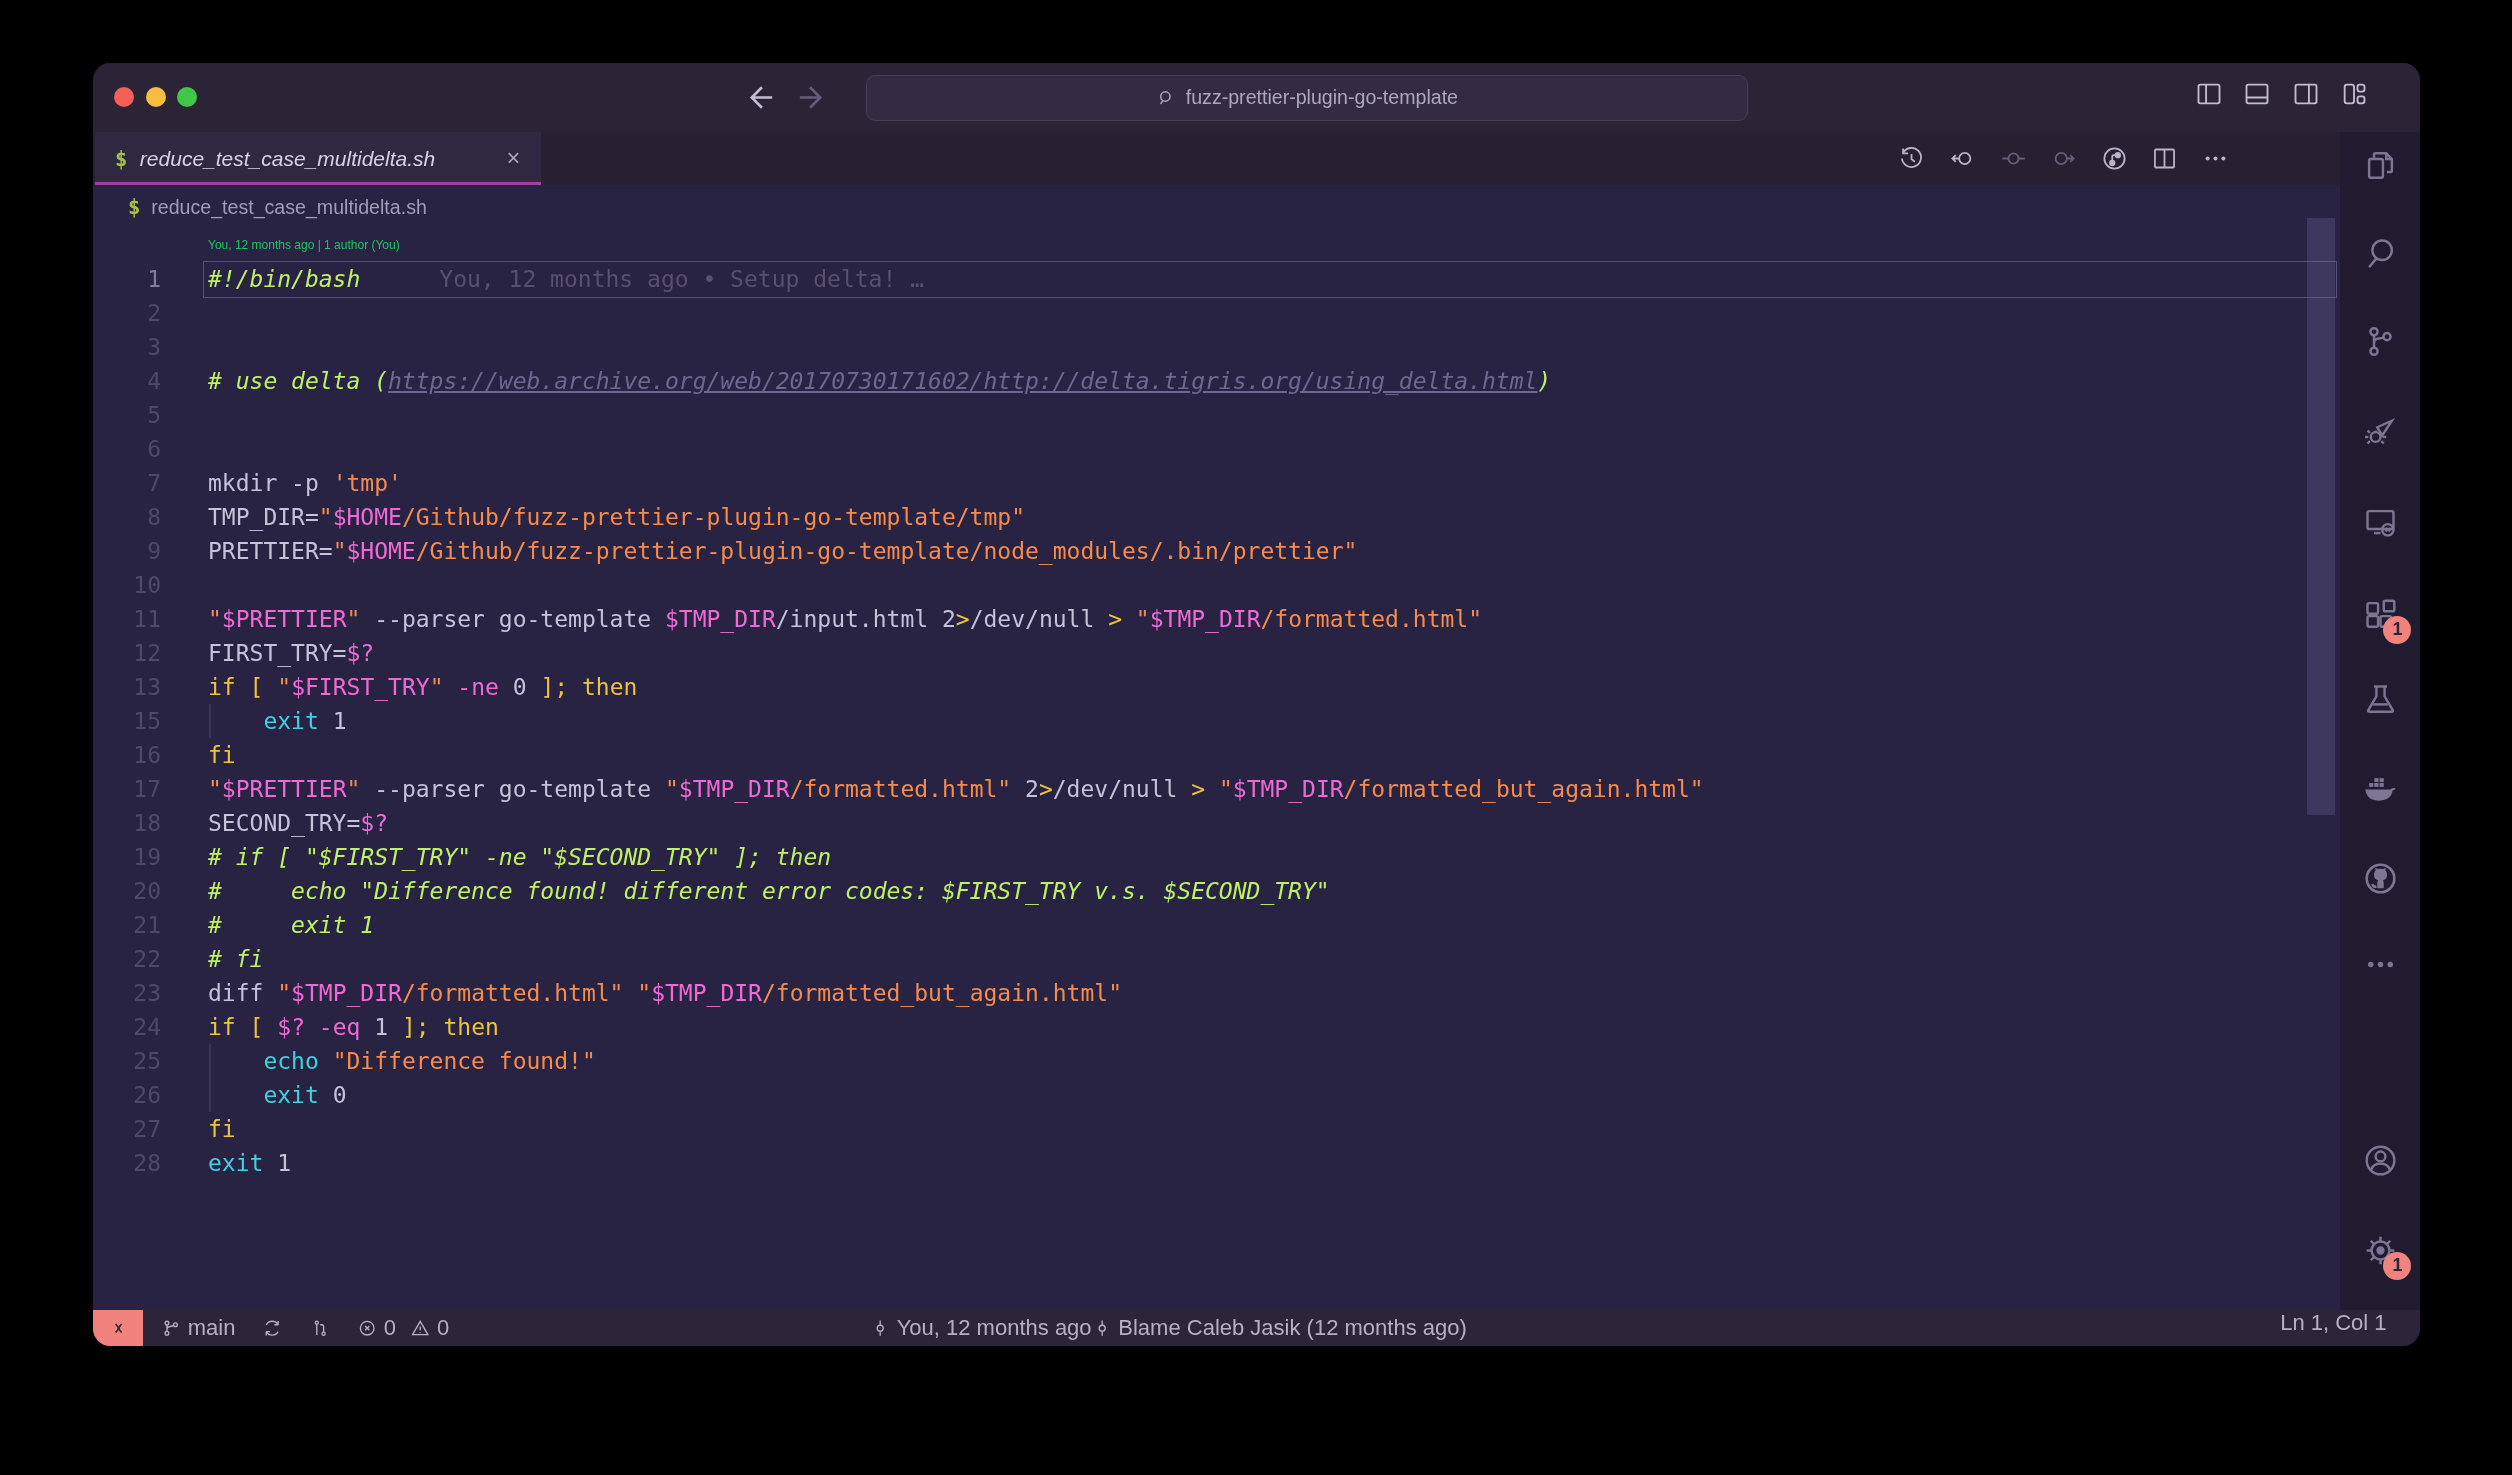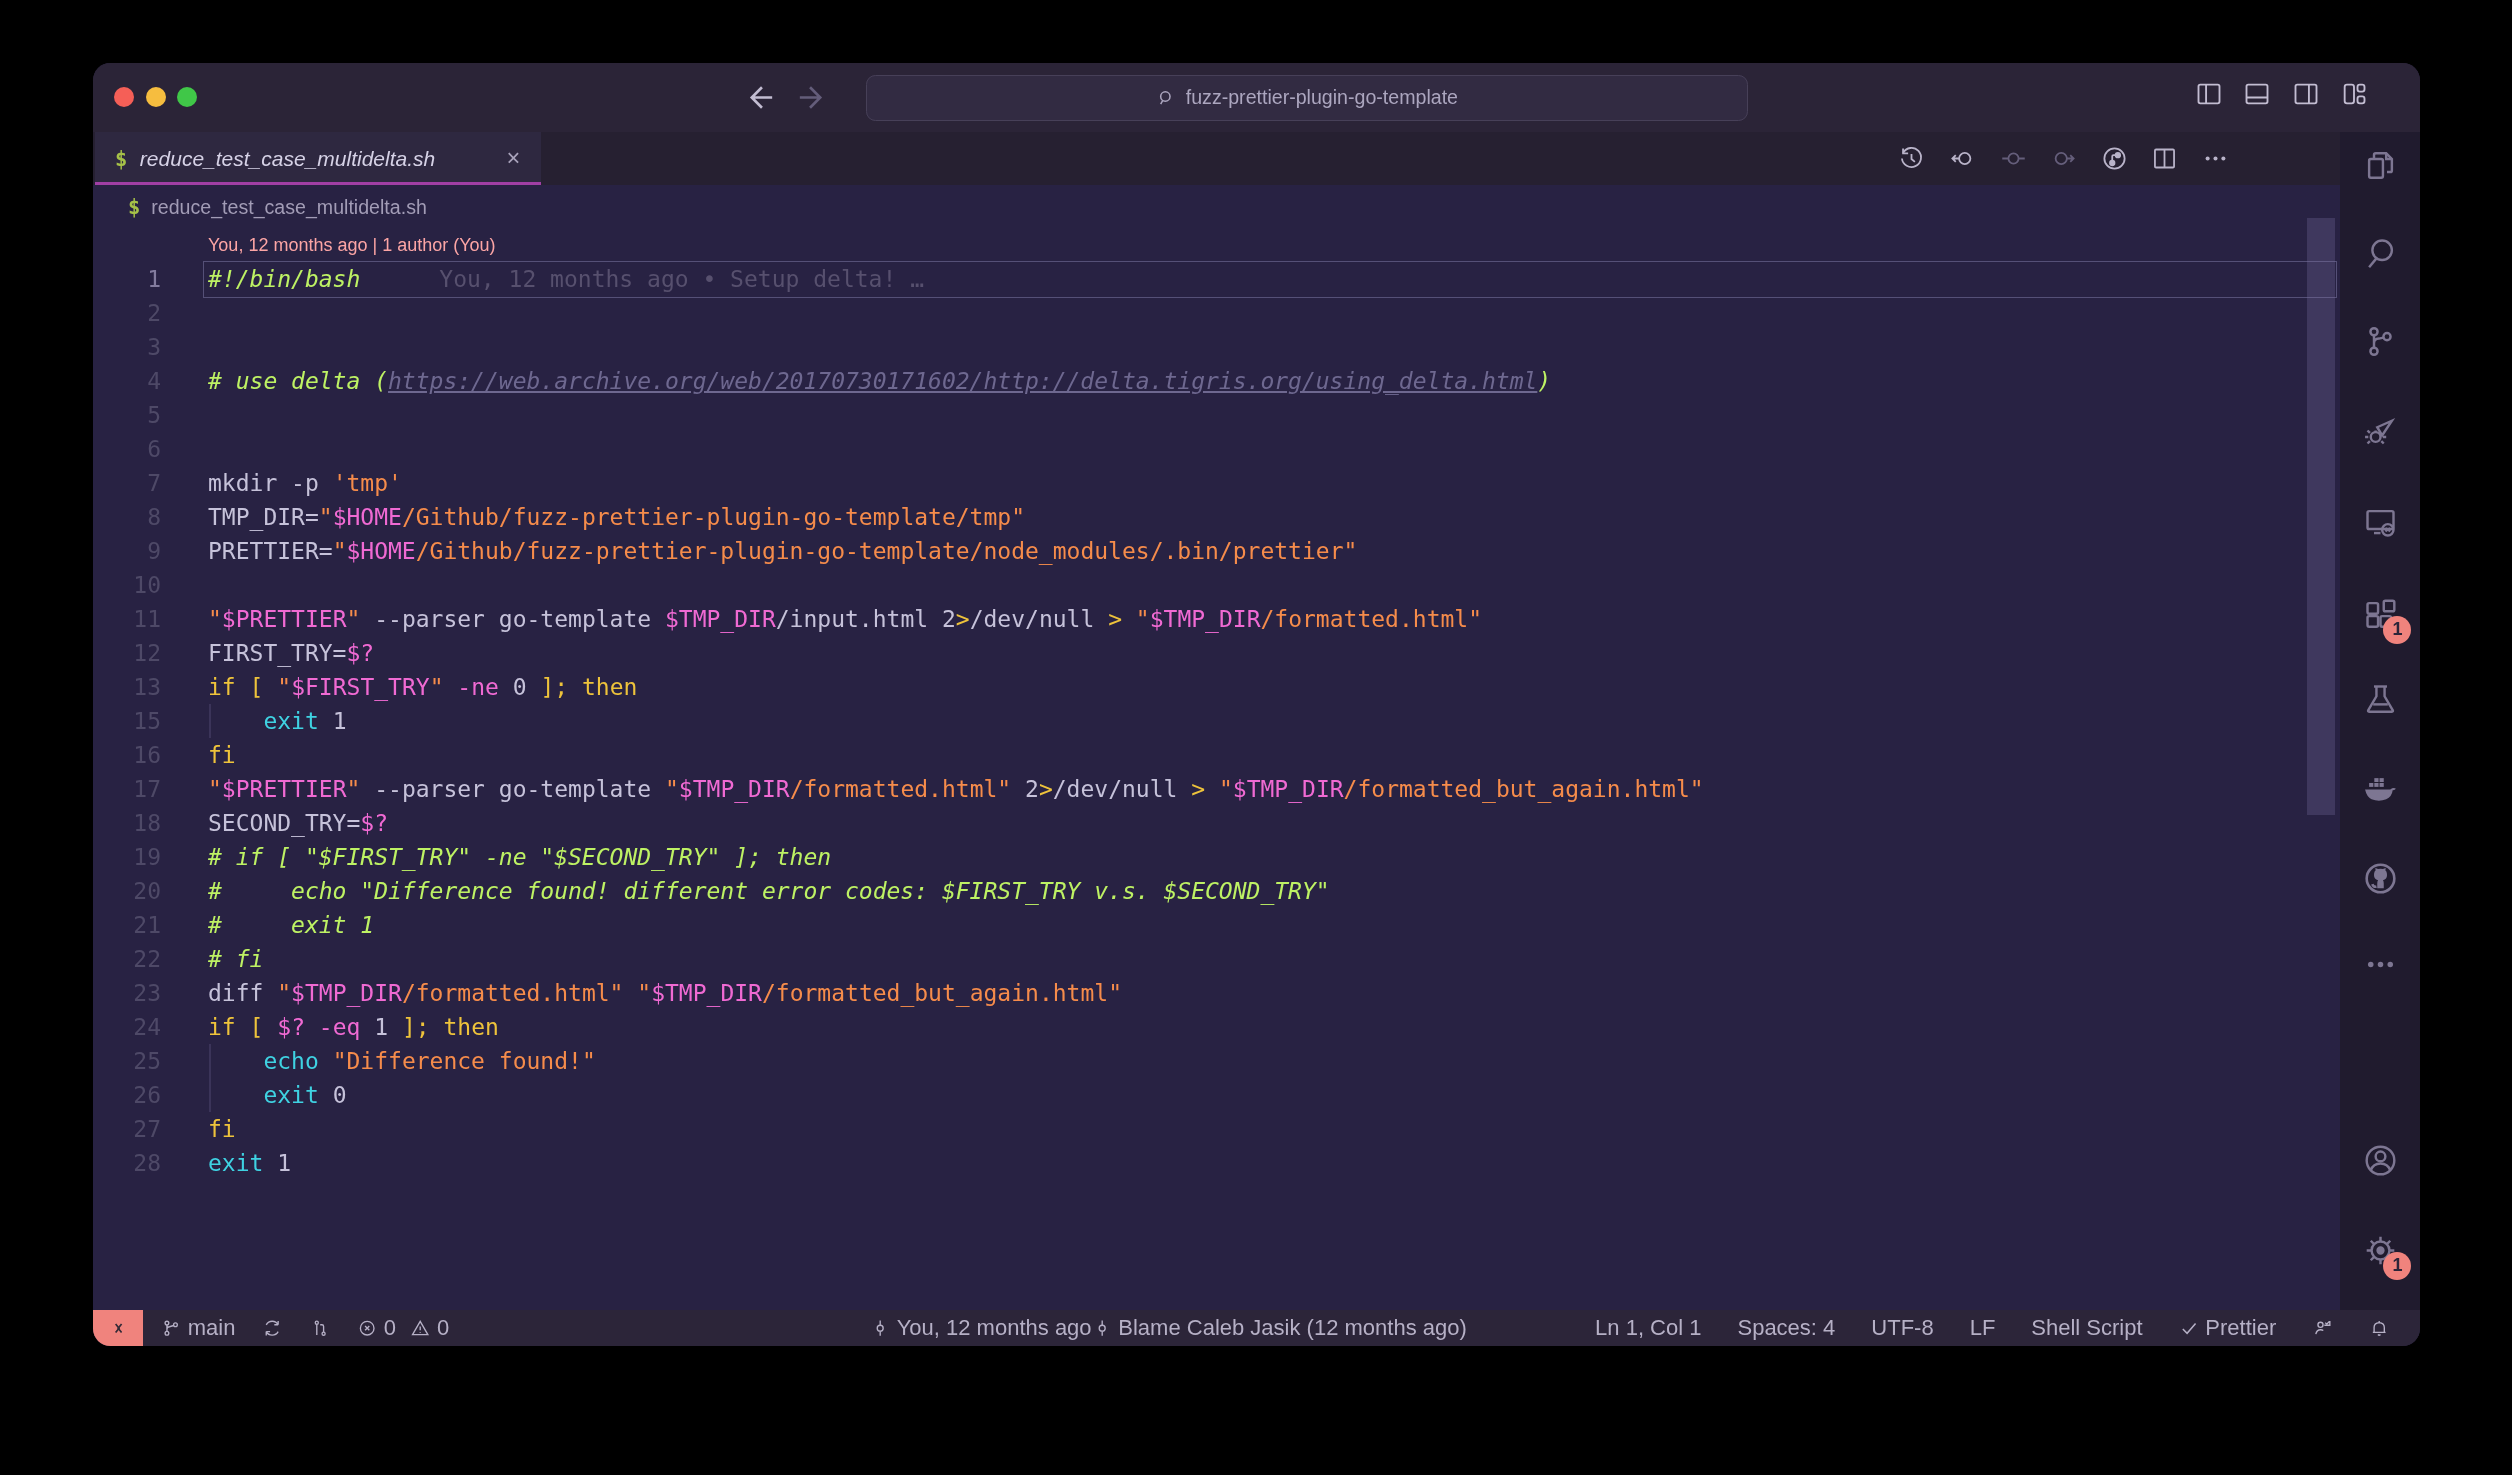--- a/index.html
+++ b/index.html
@@ -34,21 +34,21 @@
   .ed-actions svg { width:27px; height:27px; }
   .ed-actions .dim { color:#655e7b; }
 
   
   .breadcrumb { position:absolute; left:0; top:122px; width:2247px; height:44px; background:#282243;
                 display:flex; align-items:center; padding-left:35px; gap:11px;
                 color:#a29cb6; font-size:19.6px; }
 
   
   .codearea { position:absolute; left:0; top:166px; width:2247px; height:1080px; background:#282243; overflow:hidden; }
-  .lens { height:33px; line-height:33px; padding-left:115px; font-size:18px; color:#fca5a5; }
+  .lens { height:33px; line-height:33px; padding-left:115px; font-size:12px; color:#22c55e; }
   .crow { position:relative; height:34px; line-height:34px; display:flex;
           font-family:"DejaVu Sans Mono", monospace; font-size:23px; white-space:pre; }
   .ln { width:68px; text-align:right; color:#4e4967; flex:none; }
   .crow.active .ln { color:#837c9e; }
   .ccode { margin-left:47px; flex:none; }
   .crow.active::after { content:''; position:absolute; left:110px; width:2132px; top:-0.8px; height:35px;
                         border:1.6px solid rgba(160,154,205,.38); pointer-events:none; }
   .guide { position:absolute; left:116px; top:0; bottom:0; width:1.6px; background:#3b3459; }
   .tok-d { color:#c6c2da; }
   .tok-cm { color:#bef264; font-style:italic; }
@@ -72,21 +72,21 @@
 
   
   .statusbar { position:absolute; left:0; bottom:0; width:2327px; height:36px; background:#2c2539;
                color:#b6b0c6; font-size:22px; }
   .statusbar svg { width:20.4px; height:20.4px; }
   .remoteblock { position:absolute; left:0; top:0; width:50px; height:36px; background:#f0837d;
                  color:#342a36; display:flex; align-items:center; justify-content:center; }
   .sb-left { position:absolute; left:68px; top:0; height:36px; display:flex; align-items:center; gap:27px; }
   .sb-group { display:flex; align-items:center; gap:6.3px; }
   .sb-center { position:absolute; left:777px; top:0; height:36px; display:flex; align-items:center; }
-  .sb-right { position:absolute; right:31px; top:0; height:36px; display:flex; align-items:center; gap:36px; }
+  .sb-right { position:absolute; right:31px; top:0; height:36px; display:flex; align-items:center; gap:36px;flex-direction:column; }
 </style>
 </head>
 <body>
 
 <div class="window">
 
   <div class="titlebar">
     <div class="light l-close"></div>
     <div class="light l-min"></div>
     <div class="light l-zoom"></div>

